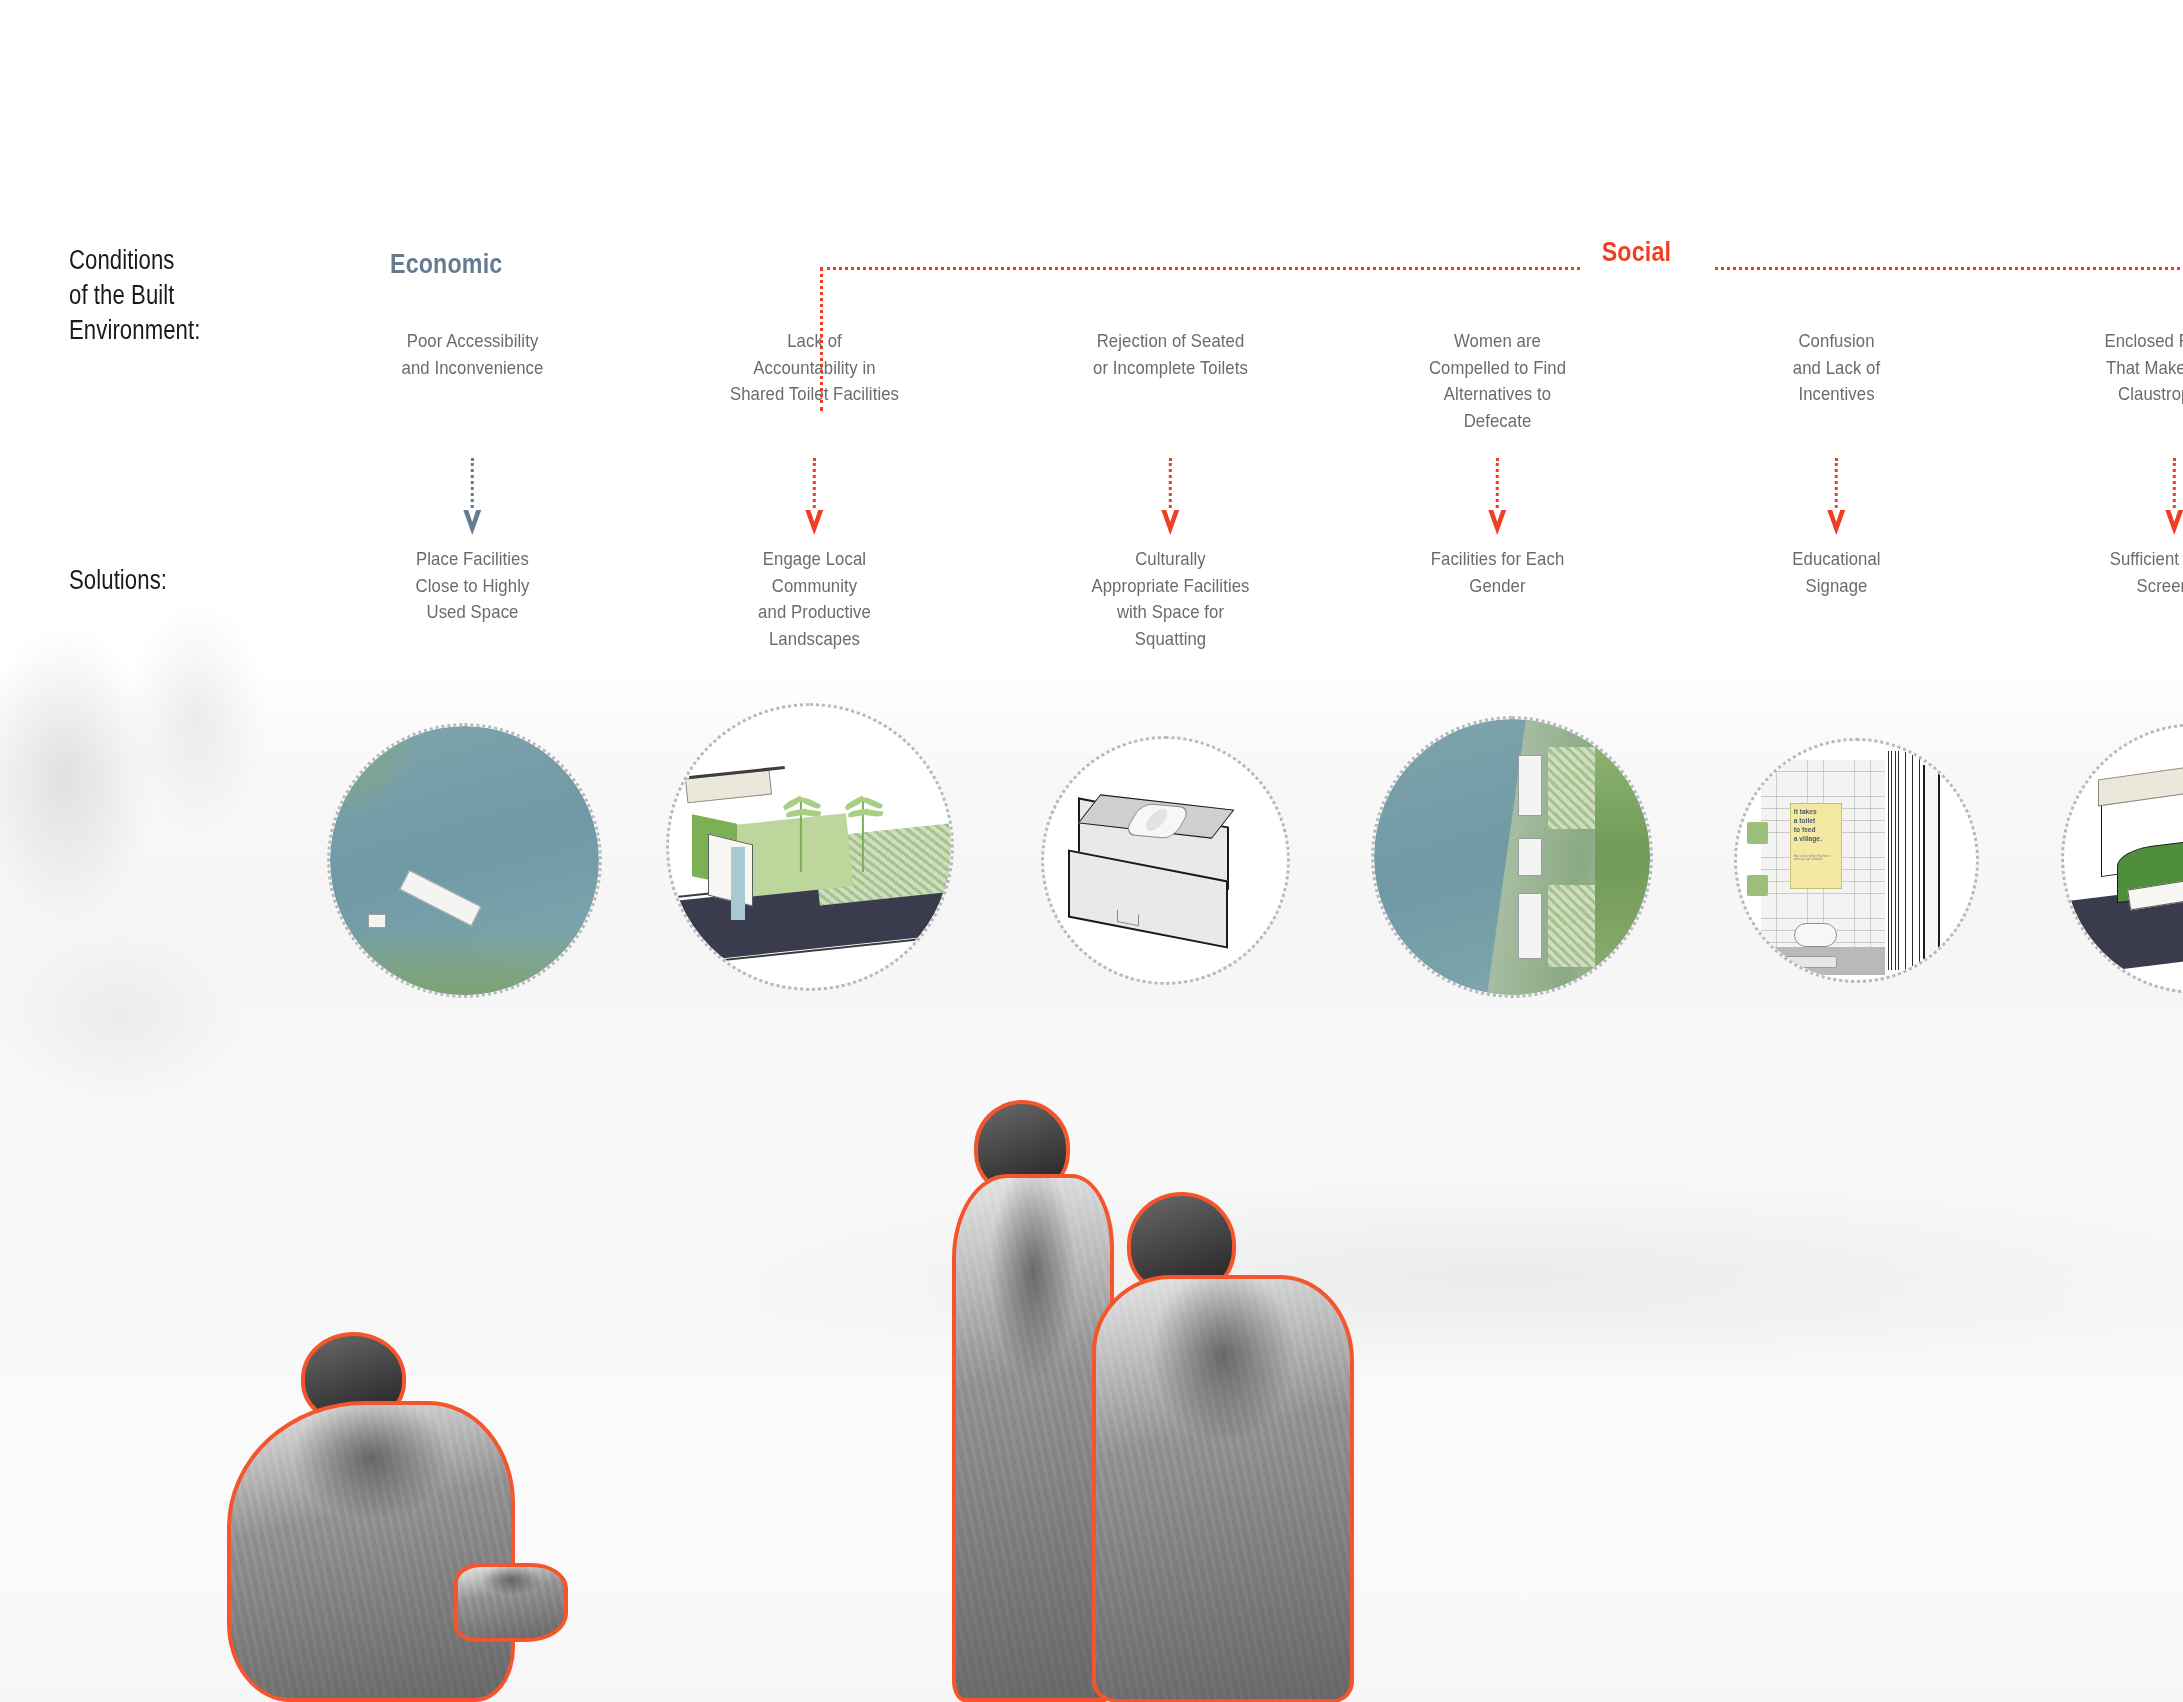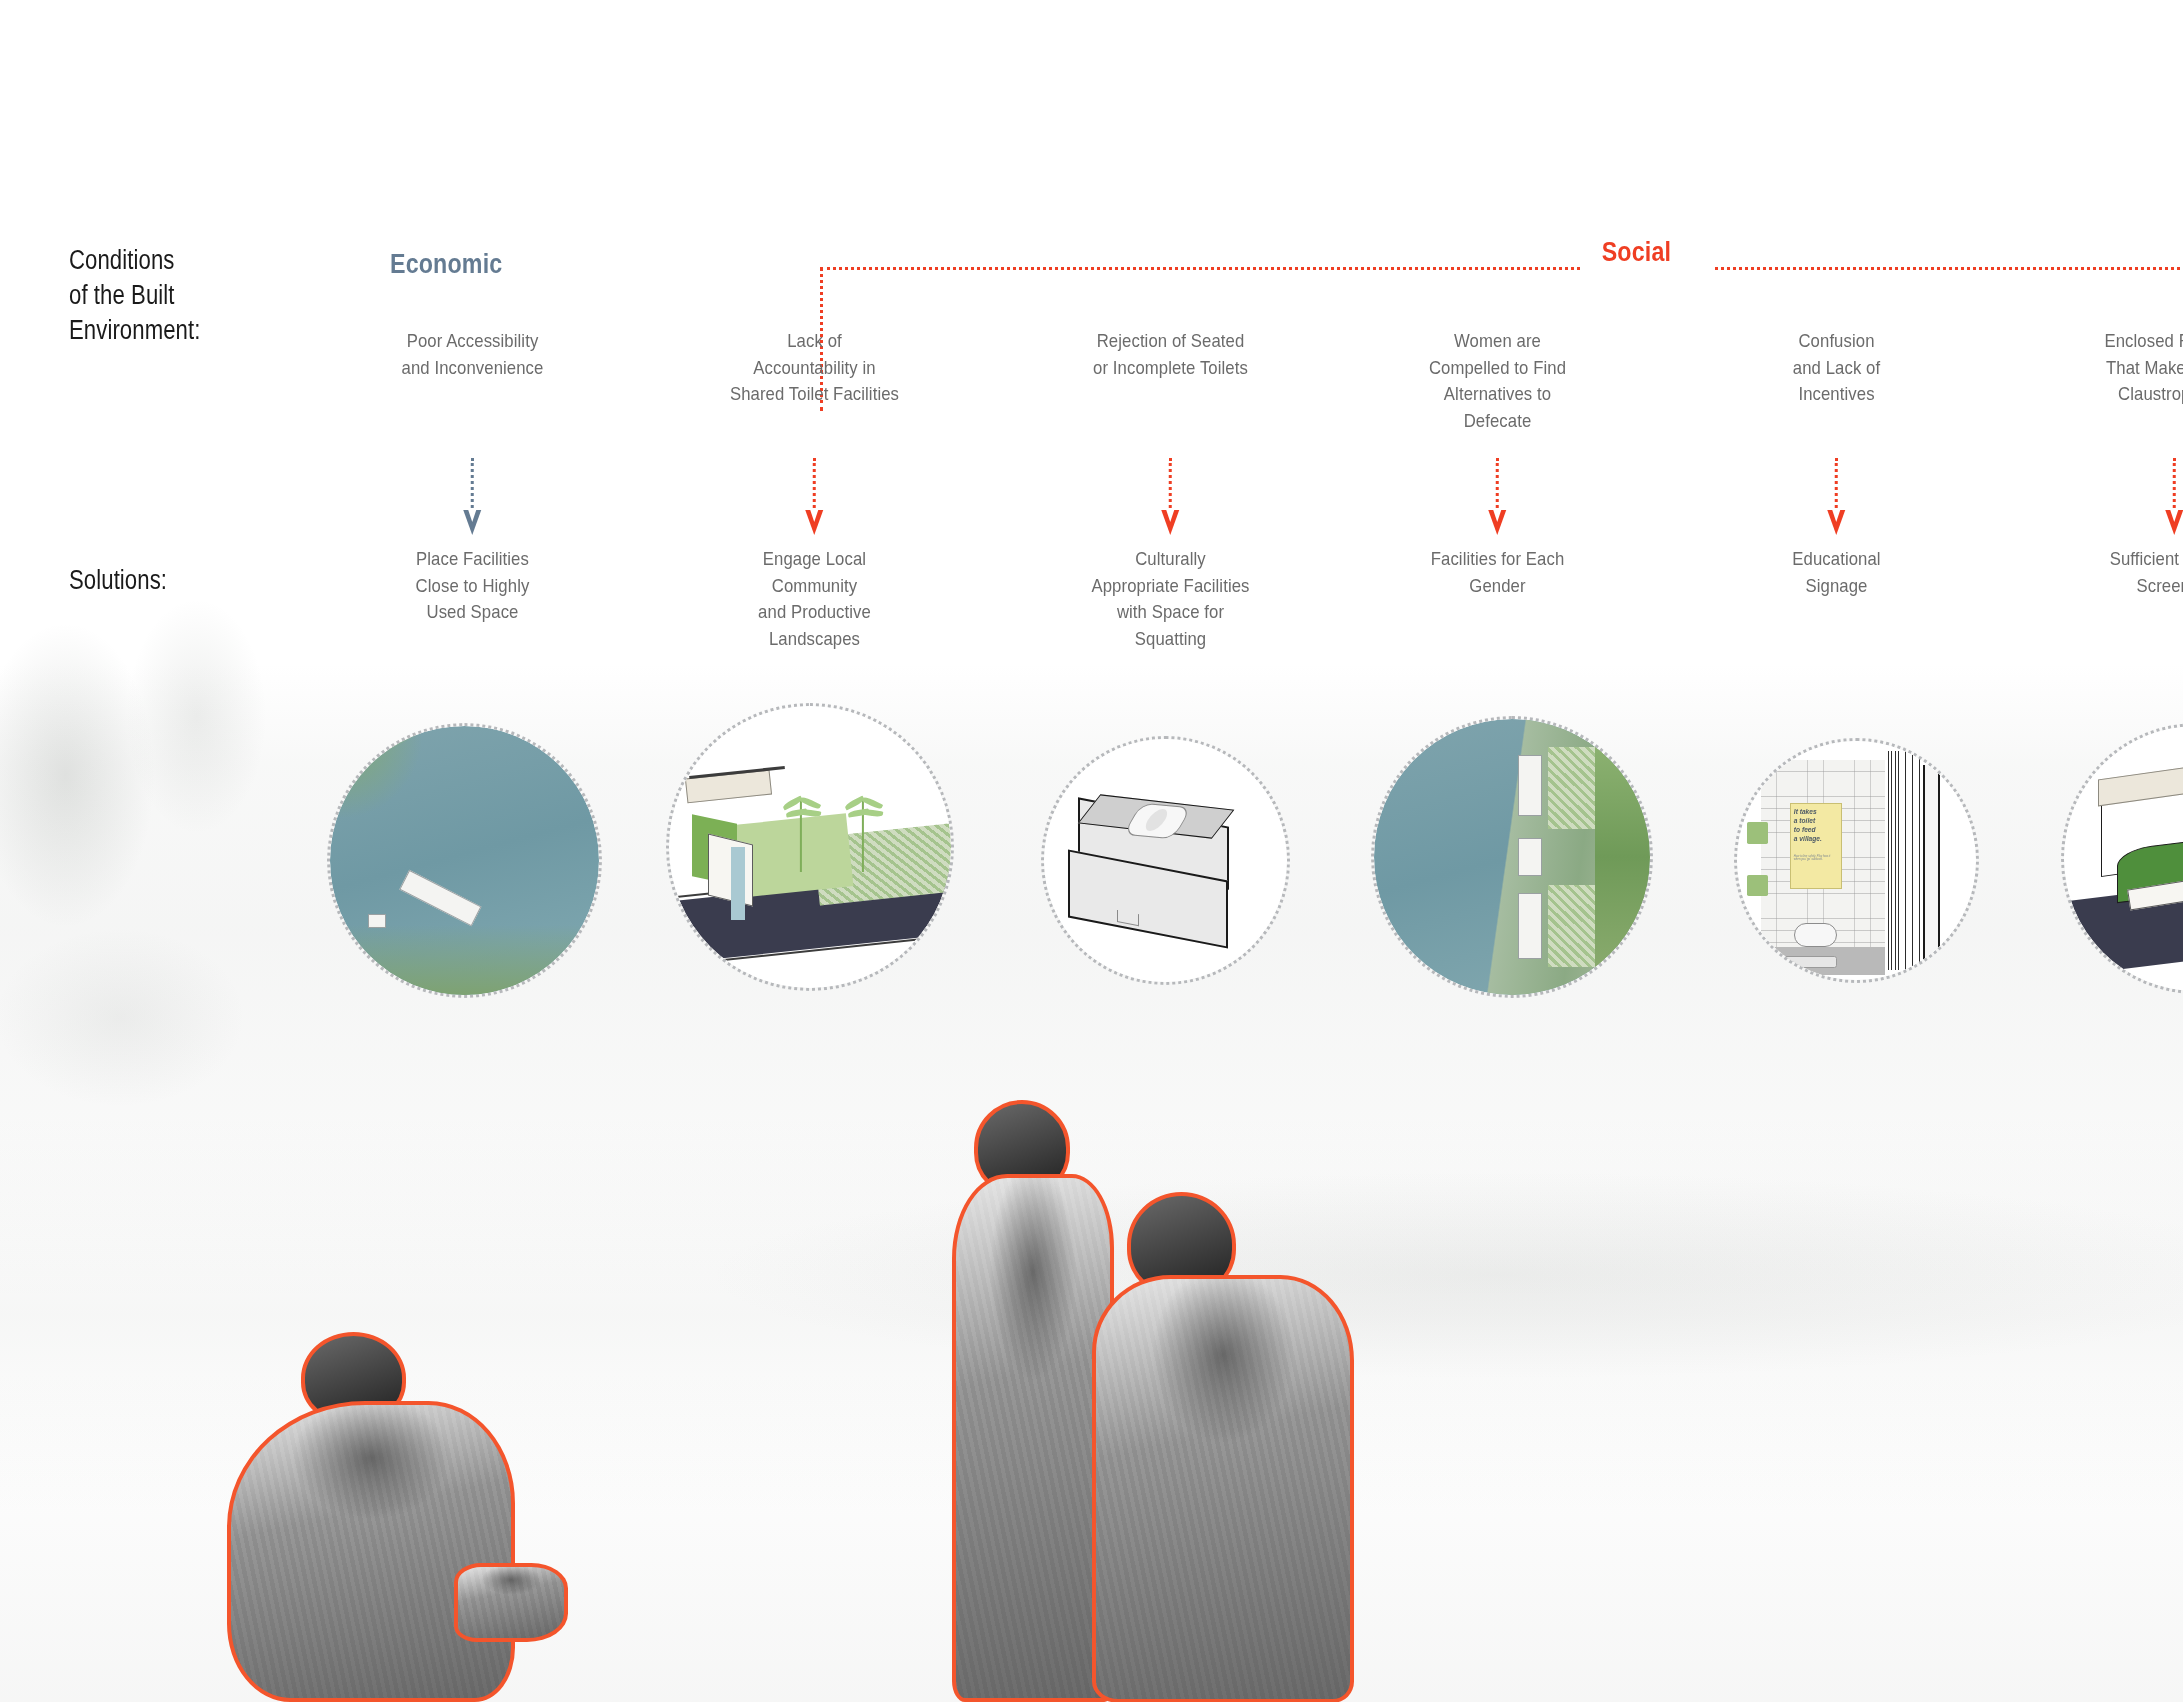--- a/index.html
+++ b/index.html
@@ -165,21 +165,21 @@
   .axo-beige { position:absolute; background:#ece7db; border:0.9px solid #8d8a80; }
   .axo-line { position:absolute; background:#3c3c3c; }
   .axo-wall { position:absolute; background:#ffffff; border:1.3px solid #1d1d1d; }
   .toilet-box {
     position:absolute; background:#e9e9e9; border:2.2px solid #1a1a1a;
   }
   .toilet-pan {
     position:absolute; background:#f7f7f7; border:1.3px solid #8c8c8c; border-radius:12.2px;
   }
   .poster {
-    position:absolute; background:#f3e9a3; border:0.9px solid #c9bf73;font-style:italic;
+    position:absolute; background:#f3e9a3; border:0.9px solid #c9bf73;
   }
   .poster-txt {
     position:absolute; color:#4d5a66; font-size:7.4px; line-height:1.22;
     font-weight:bold; padding:2.6px 3.1px; transform:scaleX(.9); transform-origin:left top;
   }
   .poster-sub {
     position:absolute; color:#7d8790; font-size:3.1px; line-height:1.25;
     padding:1.7px 3.1px; transform:scaleX(.9); transform-origin:left top;
   }
   .tile-wall {

